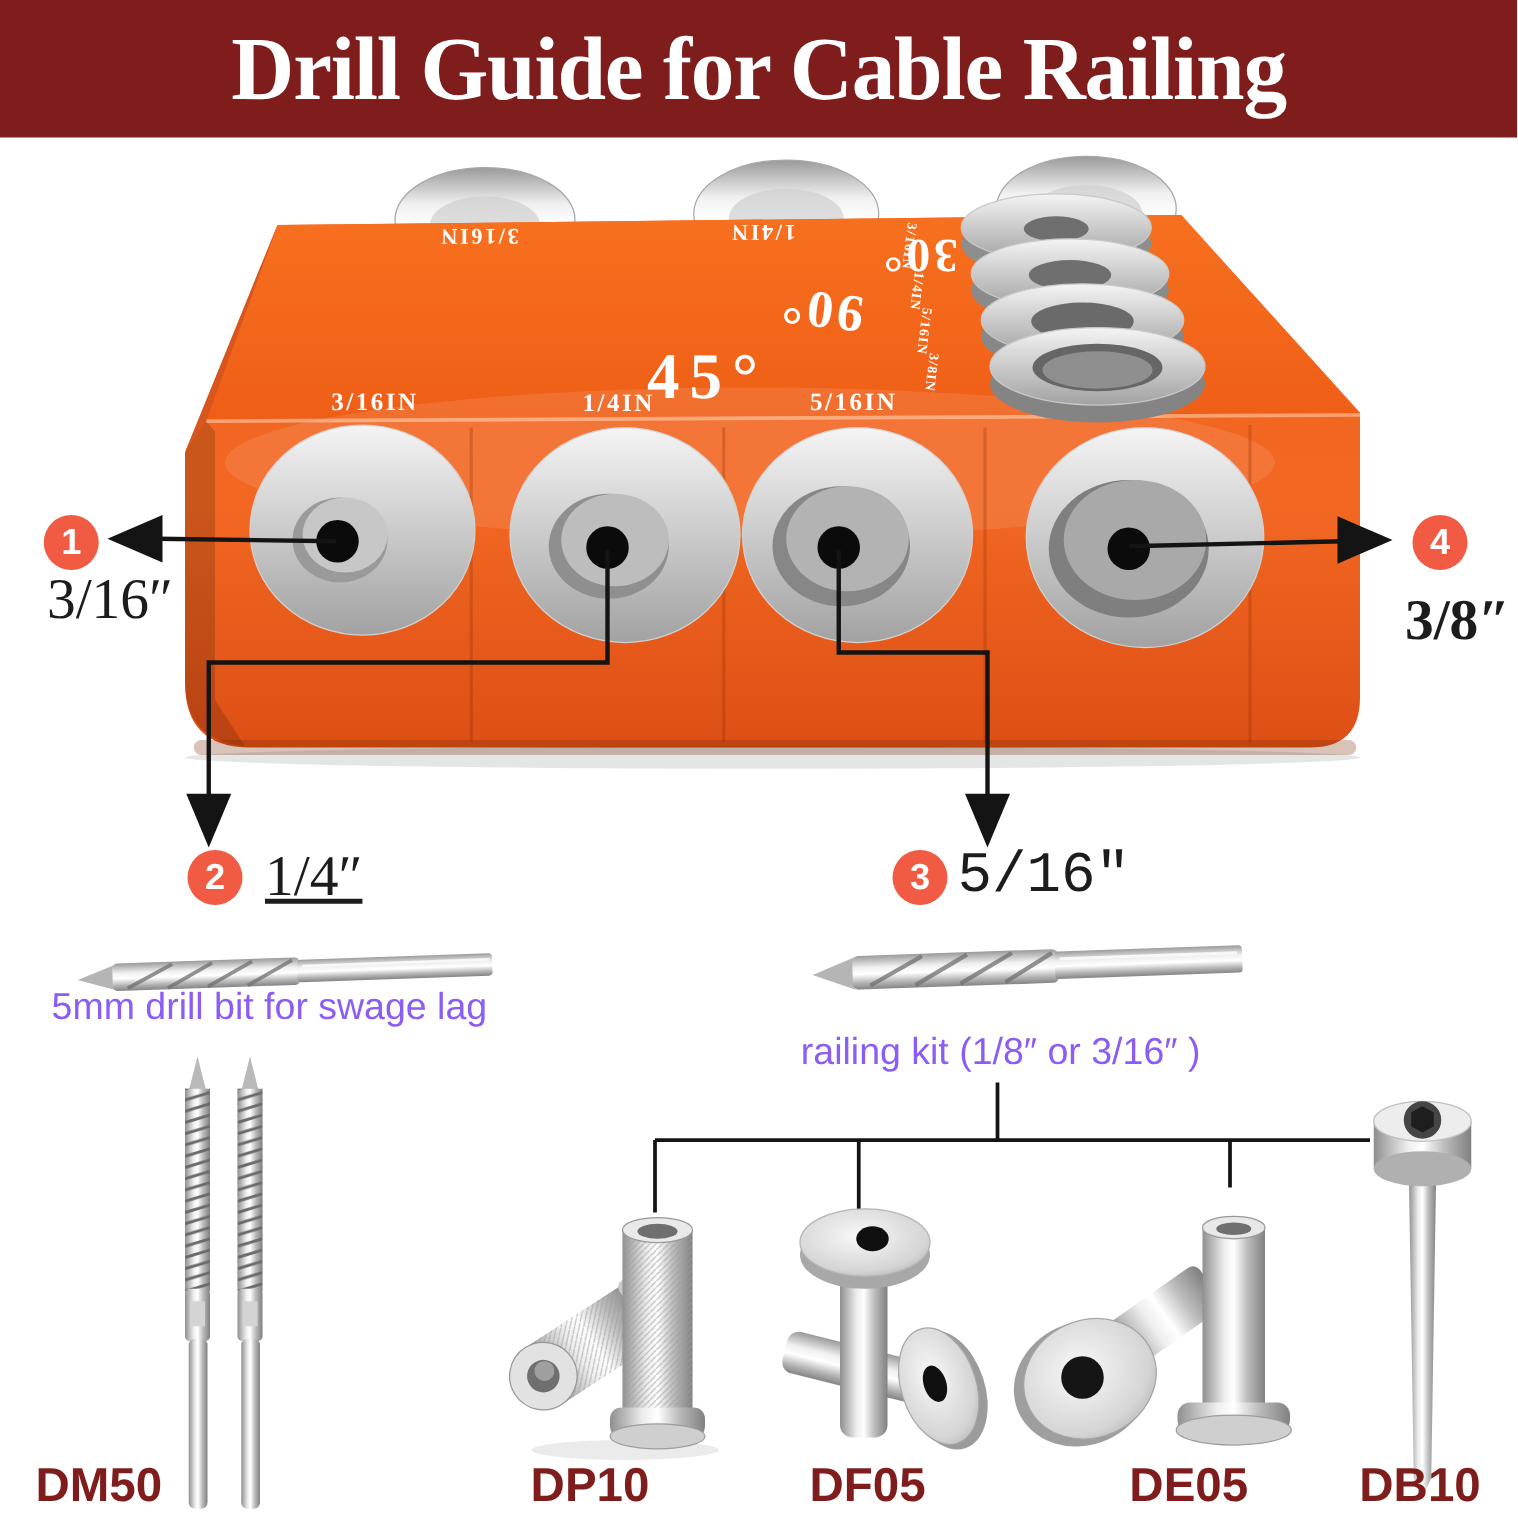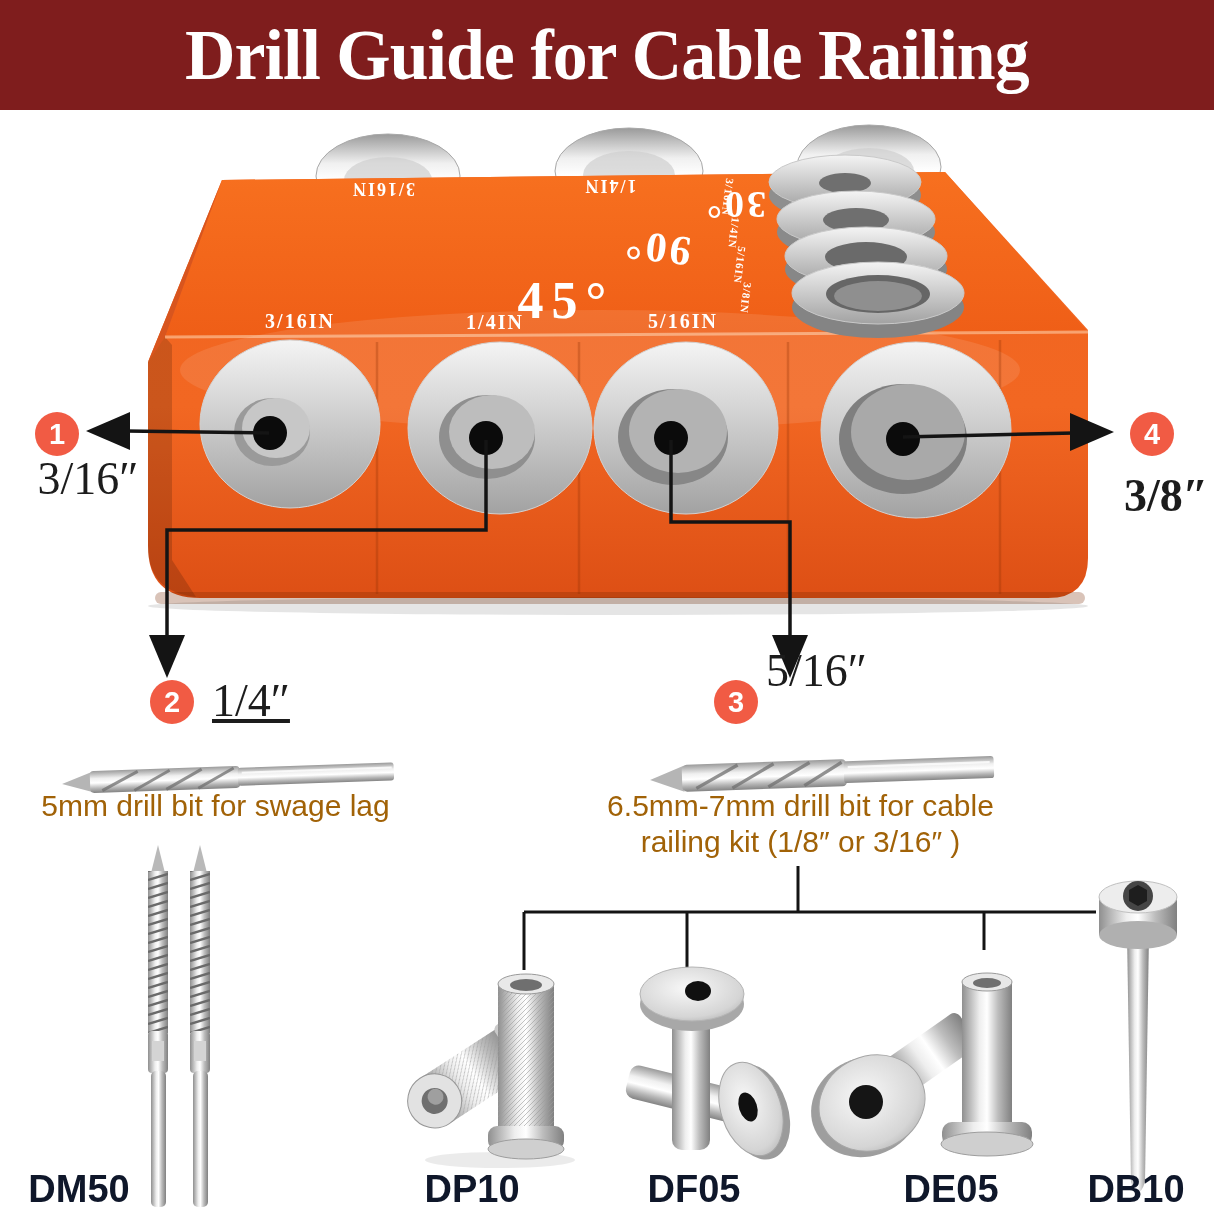--- a/index.html
+++ b/index.html
@@ -14,23 +14,23 @@
   svg.scene{position:absolute;left:0;top:0;}
   
   .dot{position:absolute;width:44px;height:44px;border-radius:50%;background:#F15B44;
        color:#fff;font-weight:700;font-size:29px;display:flex;align-items:center;
        justify-content:center;line-height:1;}
   
   .size{position:absolute;color:#1c1c1c;font-family:"Liberation Serif",serif;
         font-size:46px;white-space:nowrap;line-height:1;}
   .size.center{text-align:center;padding-left:13px;}
   
-  .note{position:absolute;color:#a16207;font-size:30px;line-height:36px;text-align:center;}
-  
-  .pcode{position:absolute;color:#0f172a;font-weight:700;font-size:38px;width:120px;
+  .note{position:absolute;color:#8b5cf6;font-size:30px;line-height:36px;text-align:center;}
+  
+  .pcode{position:absolute;color:#7f1d1d;font-weight:700;font-size:38px;width:120px;
          text-align:center;line-height:1;}
   
   text{font-family:"Liberation Serif",serif;}
 </style>
 </head>
 <body>
 
 <div id="page">
 
   <div class="banner">
@@ -319,28 +319,28 @@
     </g>
   </svg>
 
   <div class="dot" style="left:35px;top:412px;">1</div>
   <div class="dot" style="left:150px;top:680px;">2</div>
   <div class="dot" style="left:714px;top:680px;">3</div>
   <div class="dot" style="left:1130px;top:412px;">4</div>
 
   <div class="size center" style="left:0px;top:456px;width:150px;">3/16″</div>
   <div class="size" style="left:212px;top:678px;text-decoration:underline;">1/4″</div>
-  <div class="size" style="left:766px;top:648px;">5/16″</div>
+  <div class="size" style="left:766px;top:678px;font-family:Liberation Mono, monospace;">5/16″</div>
   <div class="size center" style="left:1092px;top:473px;width:122px;font-weight:bold;">3/8″</div>
 
   <div class="note" style="left:8px;top:788px;width:415px;">
     <span>5mm drill bit for swage lag</span><br>
   </div>
   <div class="note" style="left:578px;top:788px;width:445px;">
-    <span>6.5mm-7mm drill bit for cable</span><br>
+    <br>
     <span>railing kit (1/8″ or 3/16″ )</span>
   </div>
 
   <div class="pcode" style="left:19px;top:1170px;">DM50</div>
   <div class="pcode" style="left:412px;top:1170px;">DP10</div>
   <div class="pcode" style="left:634px;top:1170px;">DF05</div>
   <div class="pcode" style="left:891px;top:1170px;">DE05</div>
   <div class="pcode" style="left:1076px;top:1170px;">DB10</div>
 
 </div>

